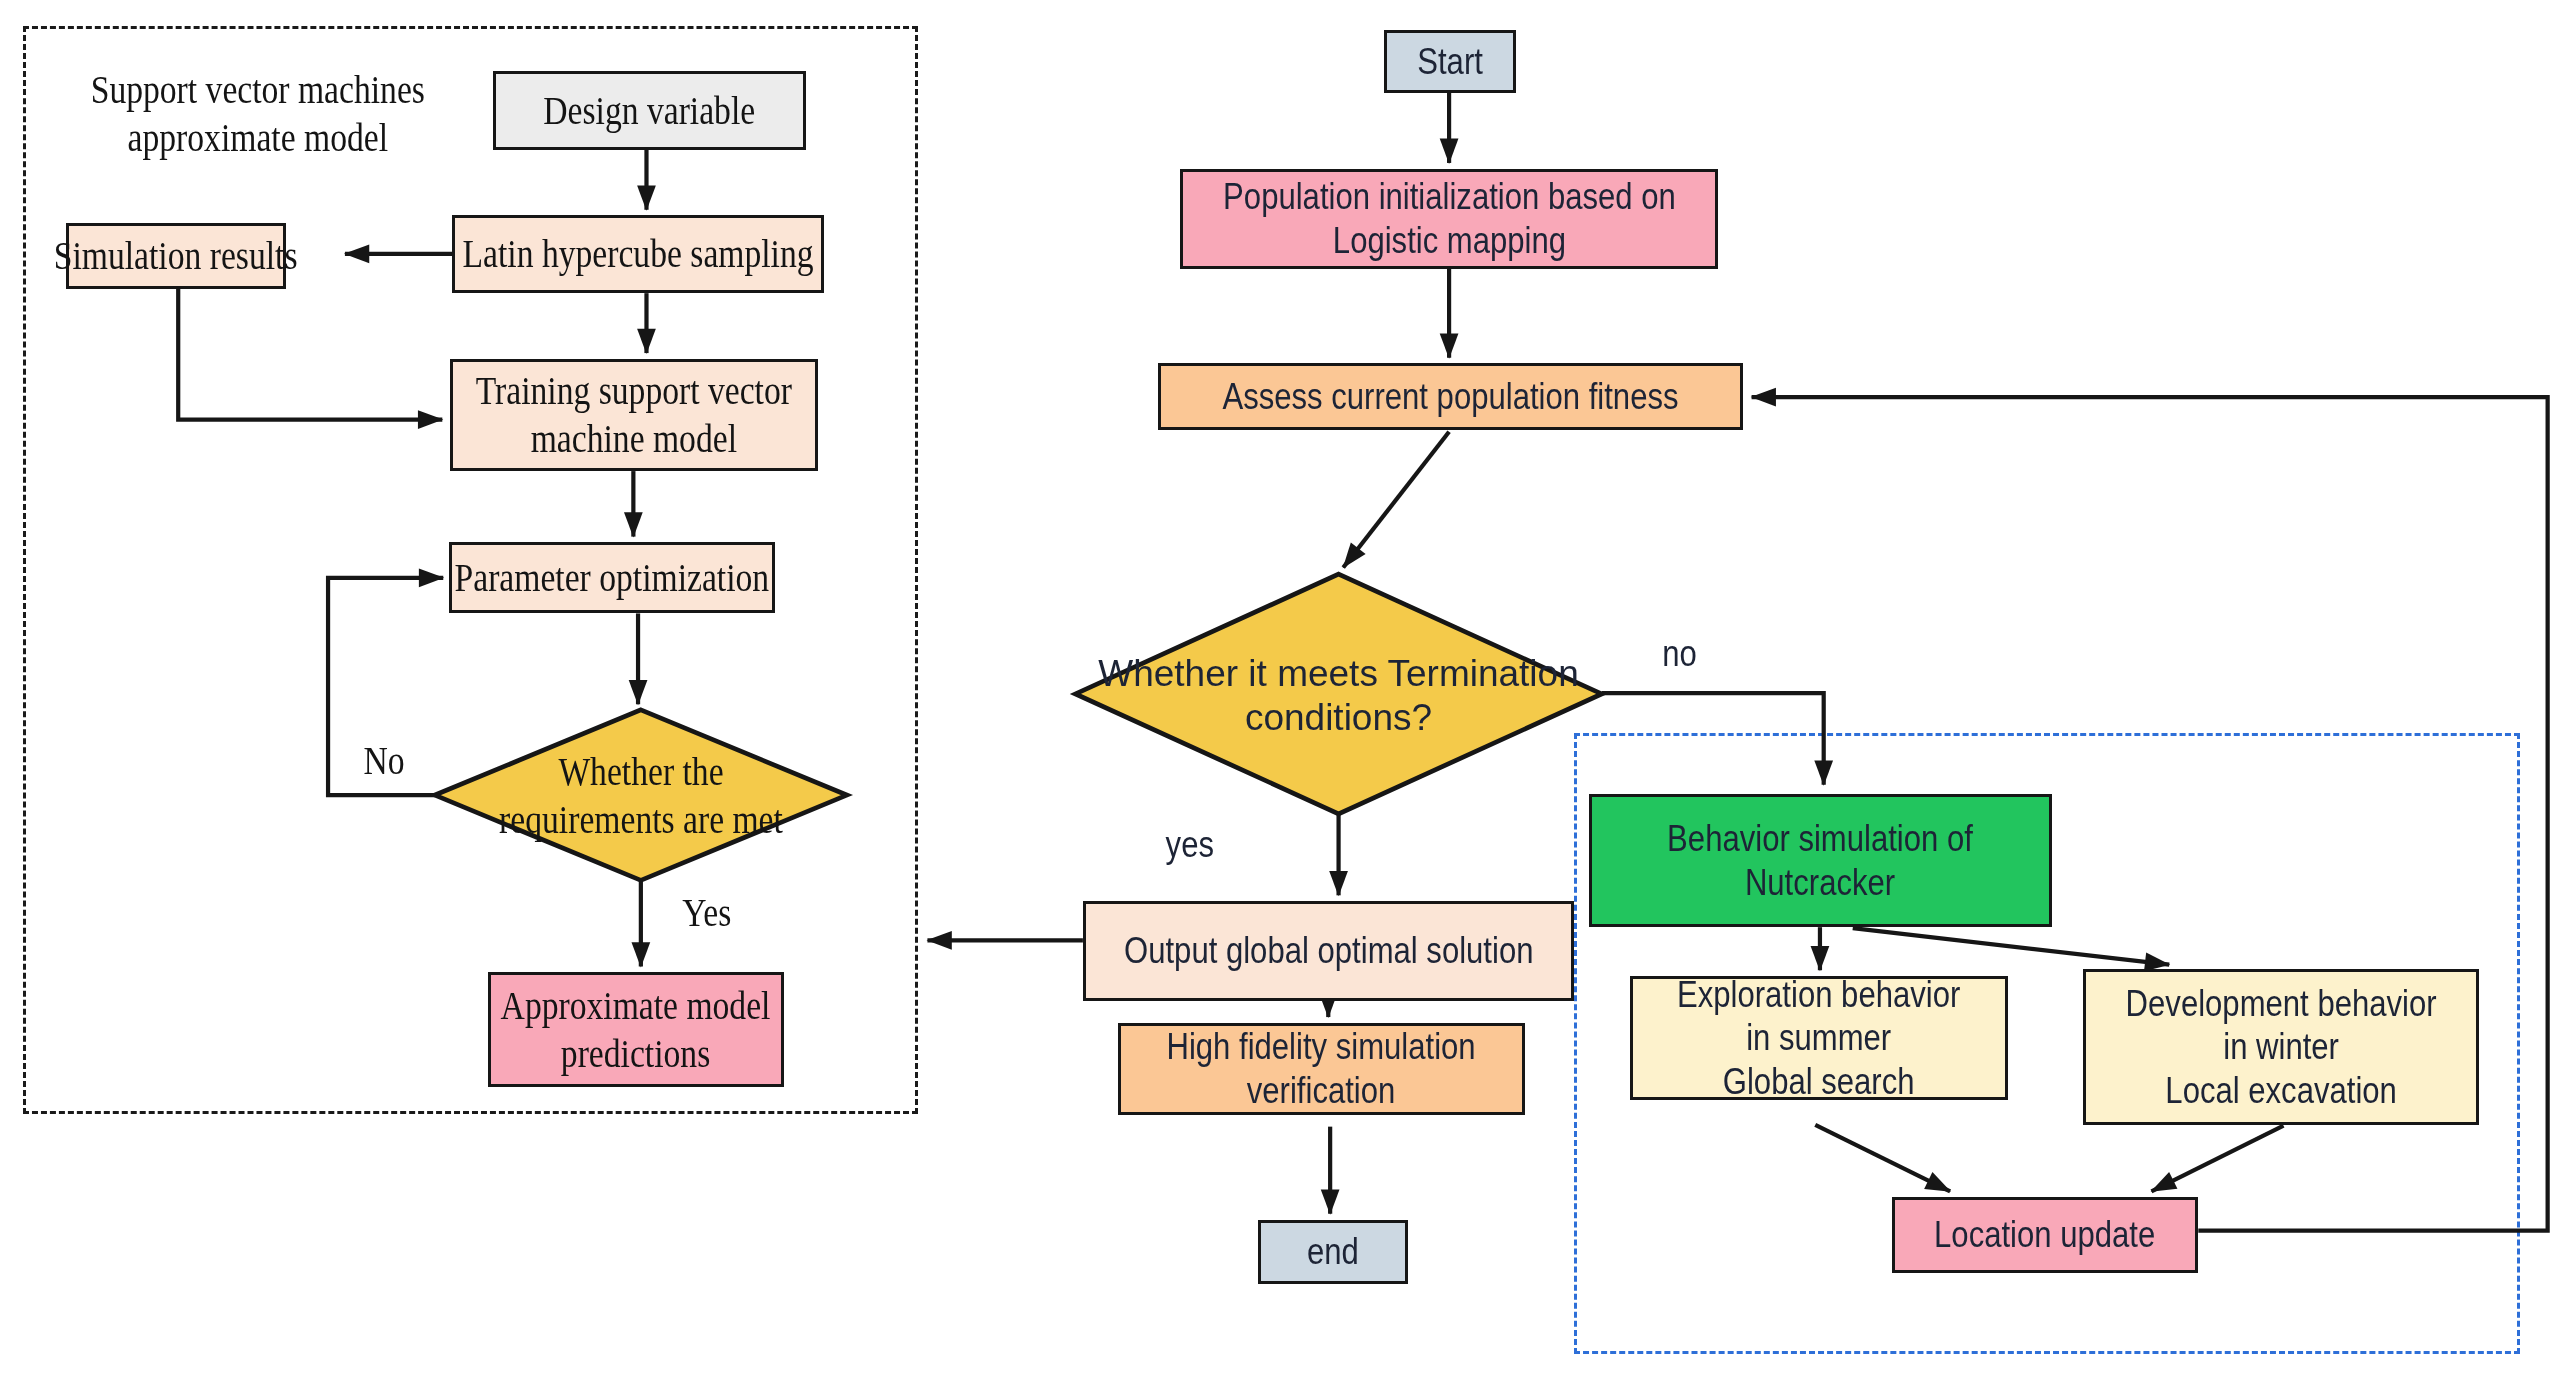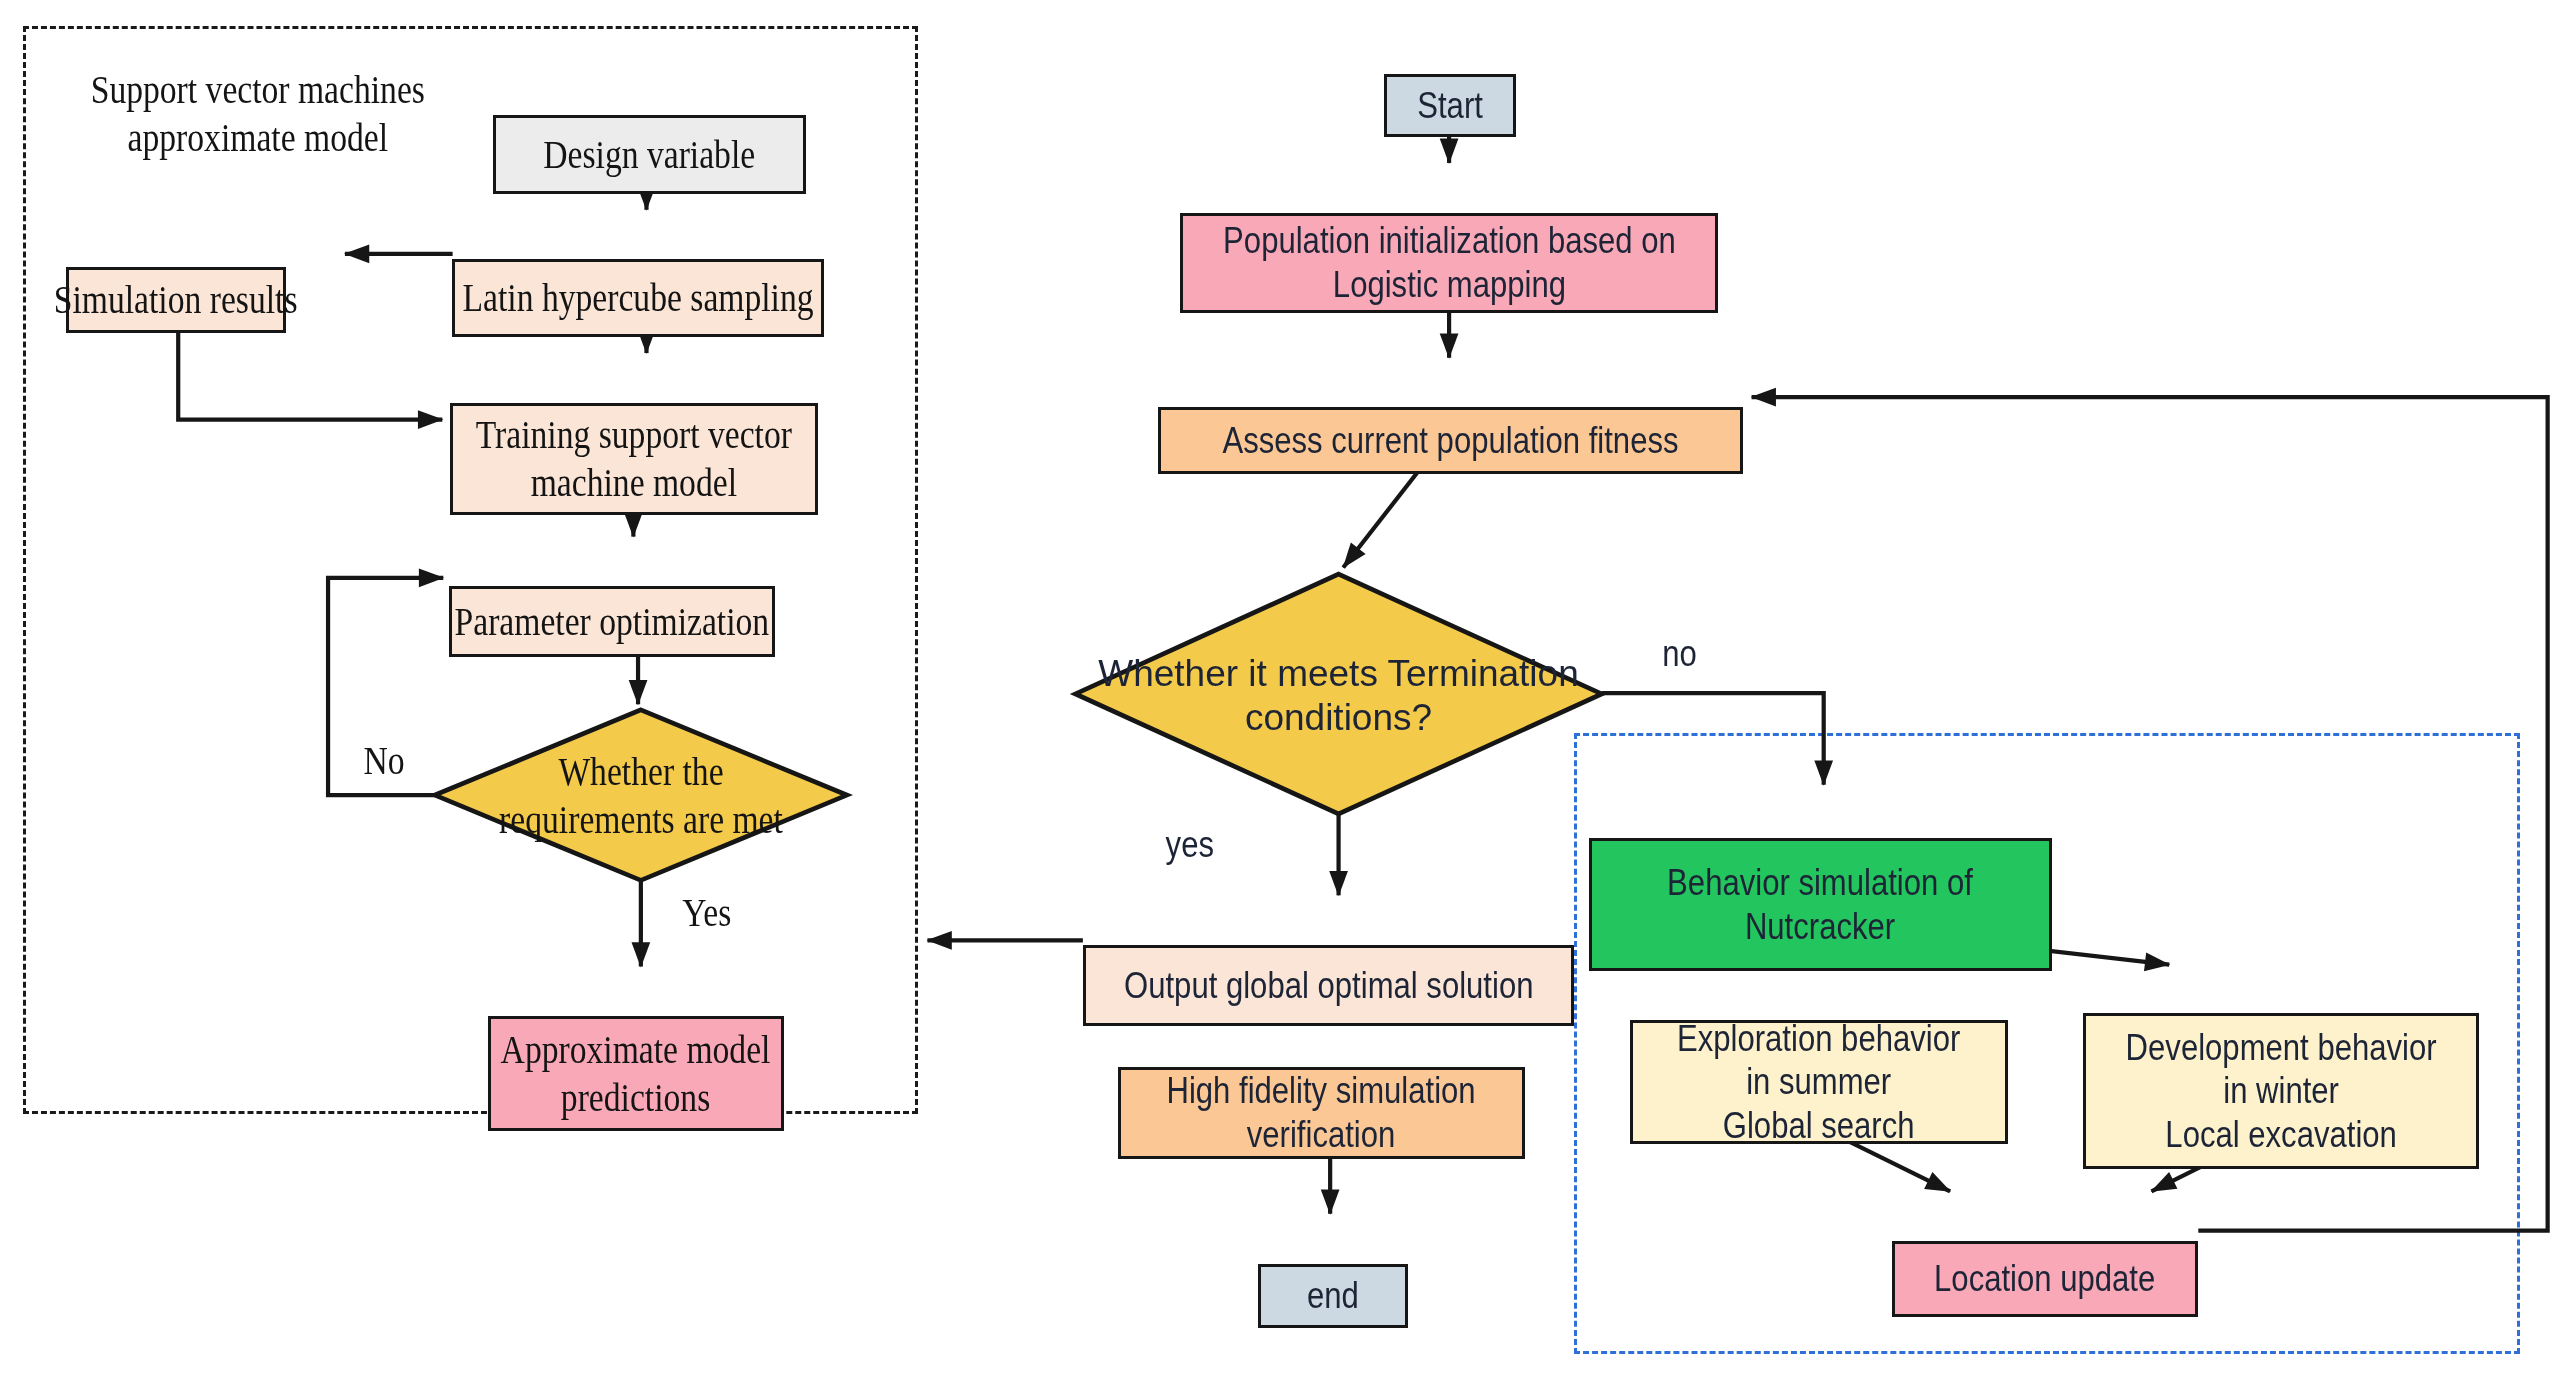--- a/index.html
+++ b/index.html
@@ -9,21 +9,21 @@
   }
   svg.wires { position:absolute; left:0; top:0; z-index:2; }
 
   .group-box { position:absolute; box-sizing:border-box; z-index:1; background:transparent; }
   .dash-black { border:3.7px dashed #1a1a1a; }
   .dash-blue  { border:3.7px dashed #2e6fd8; }
 
   .node {
     position:absolute; box-sizing:border-box; z-index:3;
     display:flex; align-items:center; justify-content:center;
-    text-align:center; border:3.7px solid #161616;margin-top:44px;
+    text-align:center; border:3.7px solid #161616;
   }
   .node > span, .dlabel > span, .title > span {
     display:inline-block; white-space:pre; text-align:center;
     transform:scaleX(0.84); transform-origin:center;
   }
   .serif { font-family:"Liberation Serif", serif; font-size:41px; color:#141414; line-height:1.16; }
   .serif > span { transform:scaleX(0.82); }
   .sans  { font-family:"Liberation Sans", sans-serif; font-size:37px; color:#1d2436; line-height:1.18; }
 
   .bg-gray     { background:#ececec; }
@@ -126,21 +126,21 @@
 Logistic mapping</span>
 </div>
 <div class="node sans bg-orange" style="left:1158px; top:363px; width:585px; height:67px;">
   <span>Assess current population fitness</span>
 </div>
 <div class="dtext sans" style="left:1076px; top:626px; width:525px; height:139px;">
   <span>Whether it meets
 Termination
 conditions?</span>
 </div>
-<div class="node sans bg-peach" style="left:1083px; top:901px; width:491px; height:81px;">
+<div class="node sans bg-peach" style="left:1083px; top:901px; width:491px; height:100px;">
   <span>Output global optimal solution</span>
 </div>
 <div class="node sans bg-orange" style="left:1118px; top:1023px; width:407px; height:92px;">
   <span>High fidelity simulation
 verification</span>
 </div>
 <div class="node sans bg-bluegray" style="left:1258px; top:1220px; width:150px; height:64px;">
   <span>end</span>
 </div>
 

